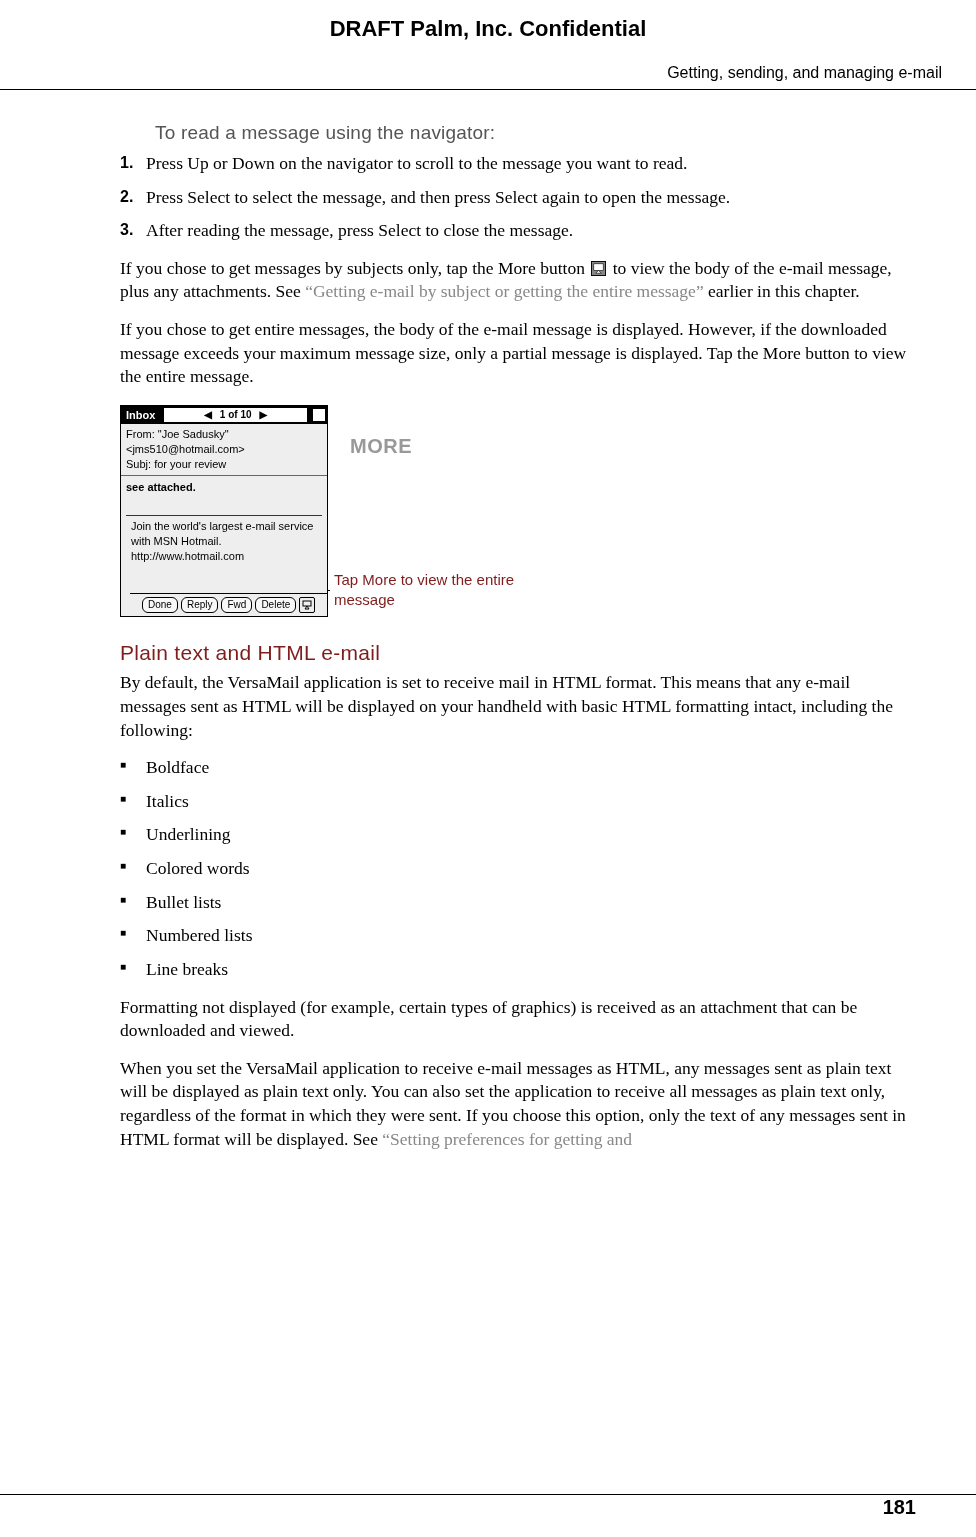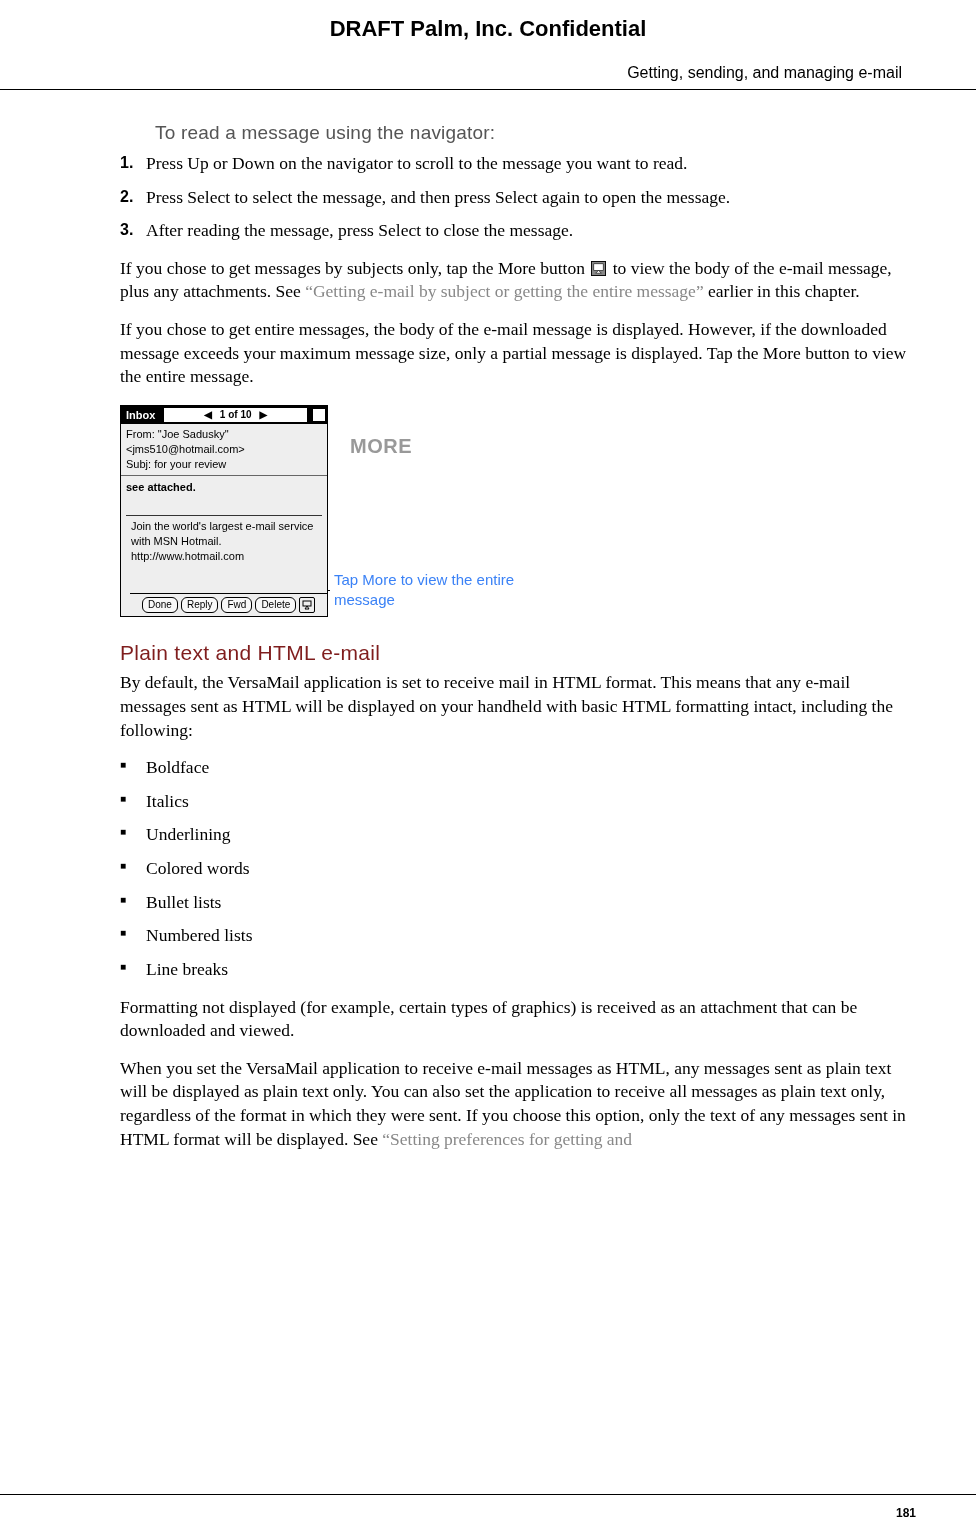--- a/index.html
+++ b/index.html
@@ -21,21 +21,21 @@
     padding-top: 14px;
     padding-bottom: 6px;
   }
   .top-zone {
     margin-top: 12px;
   }
   .running-head {
     text-align: right;
     font-family: Arial, Helvetica, sans-serif;
     font-size: 16px;
-    padding-right: 74px;
+    padding-right: 34px;
     padding-bottom: 6px;
   }
   hr.top-rule {
     border: none;
     border-top: 1.5px solid #000;
     margin: 0;
   }
   .content {
     padding: 30px 62px 0 120px;
   }
@@ -179,21 +179,21 @@
     color: #999;
     letter-spacing: 0.5px;
     margin-top: 28px;
   }
   .more-caption-row {
     display: flex;
     align-items: center;
     margin-top: 110px;
     font-family: Arial, Helvetica, sans-serif;
     font-size: 15px;
-    color: #3b82f6;
+    color: #7f1d1d;
   }
   .leader {
     width: 130px;
     border-top: 1px solid #000;
     margin-right: 4px;
     margin-left: -150px;
   }
   .section-head {
     font-family: "Arial Narrow", Arial, sans-serif;
     font-stretch: condensed;
@@ -226,21 +226,21 @@
     left: 0;
     right: 0;
     border-top: 1.5px solid #000;
   }
   .page-num {
     position: absolute;
     bottom: 16px;
     right: 60px;
     font-family: "Arial Black", Arial, sans-serif;
     font-weight: 900;
-    font-size: 12px;
+    font-size: 20px;
     margin-left: 8px;
   }
   .page {
     position: relative;
     width: 976px;
     min-height: 1537px;
   }
 </style>
 </head>
 <body>

